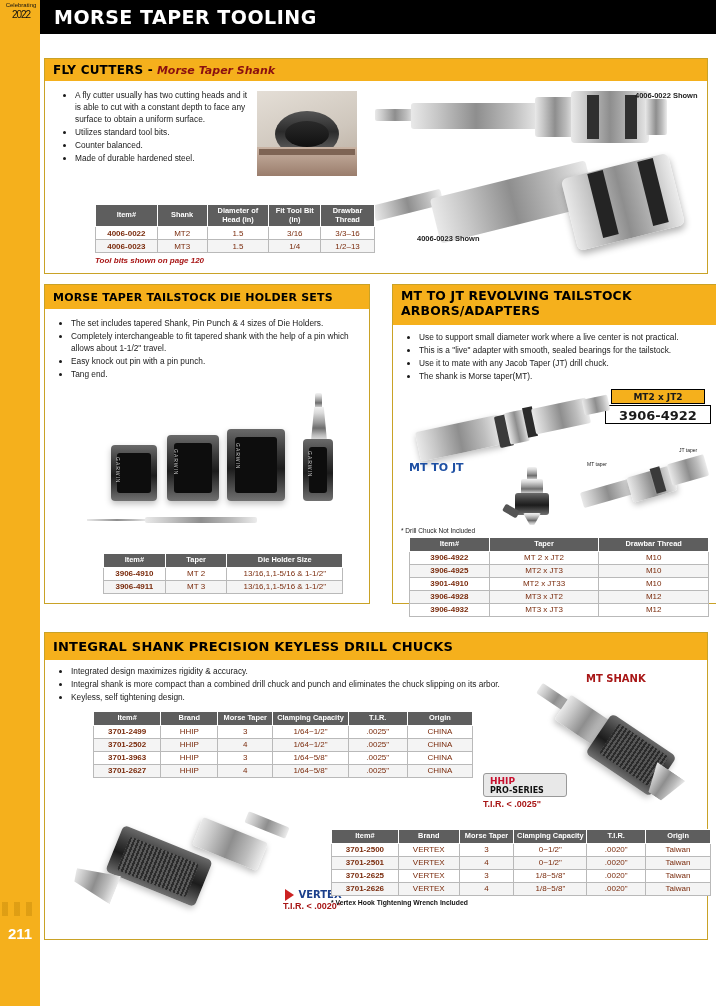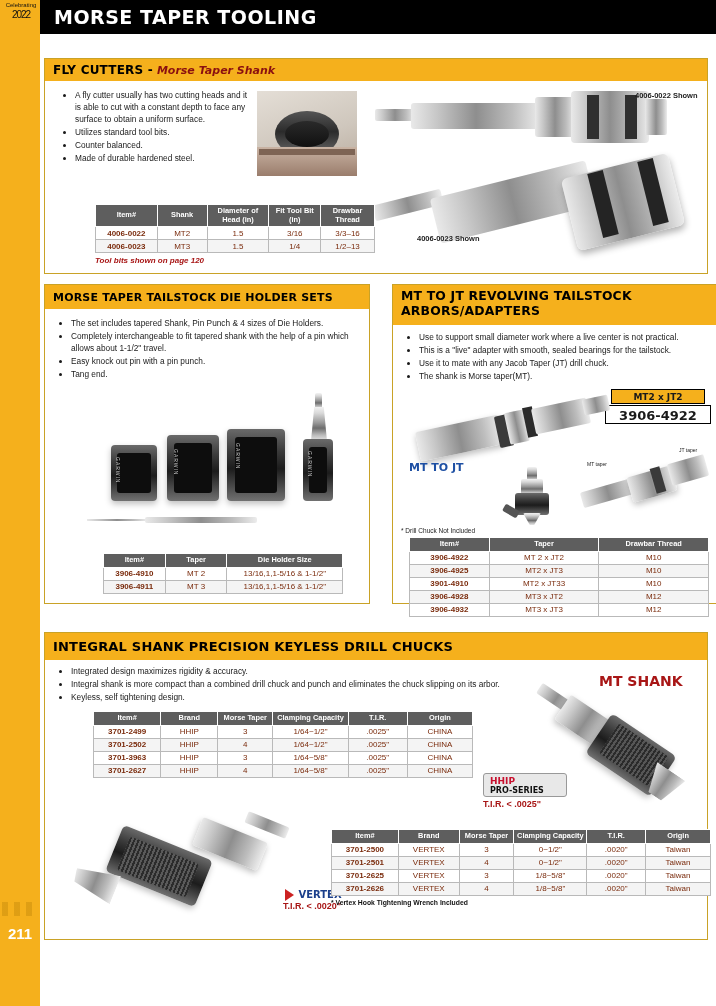--- a/index.html
+++ b/index.html
@@ -373,21 +373,21 @@
     </div>
 
     <div style="position:absolute; left:10px; top:32px; width:560px;">
       <ul class="bullets">
         <li>Integrated design maximizes rigidity &amp; accuracy.</li>
         <li>Integral shank is more compact than a combined drill chuck and punch and eliminates the chuck slipping on its arbor.</li>
         <li>Keyless, self tightening design.</li>
       </ul>
     </div>
 
-    <div class="redlabel" style="position:absolute; left:554px; top:40px; font-size:14px; font-family:'DejaVu Sans',sans-serif;">MT SHANK</div>
+    <div class="redlabel" style="position:absolute; left:541px; top:40px; font-size:10px; font-family:'DejaVu Sans',sans-serif;">MT SHANK</div>
 
     <div style="position:absolute; left:455px; top:52px; width:210px; height:130px;">
       <div class="metal-h" style="position:absolute;left:36px;top:8px;width:40px;height:12px;border-radius:2px;transform:rotate(34deg);"></div>
       <div class="metal-h shadow-soft" style="position:absolute;left:58px;top:22px;width:54px;height:30px;border-radius:3px;transform:rotate(34deg);"></div>
       <div class="dark-rub shadow-soft" style="position:absolute;left:92px;top:46px;width:78px;height:48px;border-radius:5px;transform:rotate(34deg);"></div>
       <div style="position:absolute;left:104px;top:52px;width:60px;height:36px;background:repeating-linear-gradient(90deg,#2b2b2b 0 2px,#565656 2px 4px);transform:rotate(34deg);border-radius:3px;"></div>
       <div class="metal-h" style="position:absolute;left:146px;top:84px;width:34px;height:30px;transform:rotate(34deg);clip-path:polygon(0 0,100% 0,72% 100%,28% 100%);"></div>
     </div>
 
     <div style="position:absolute; left:438px; top:140px; width:84px; height:24px; background:#e8e8e8; border:1px solid #999; border-radius:3px;">

